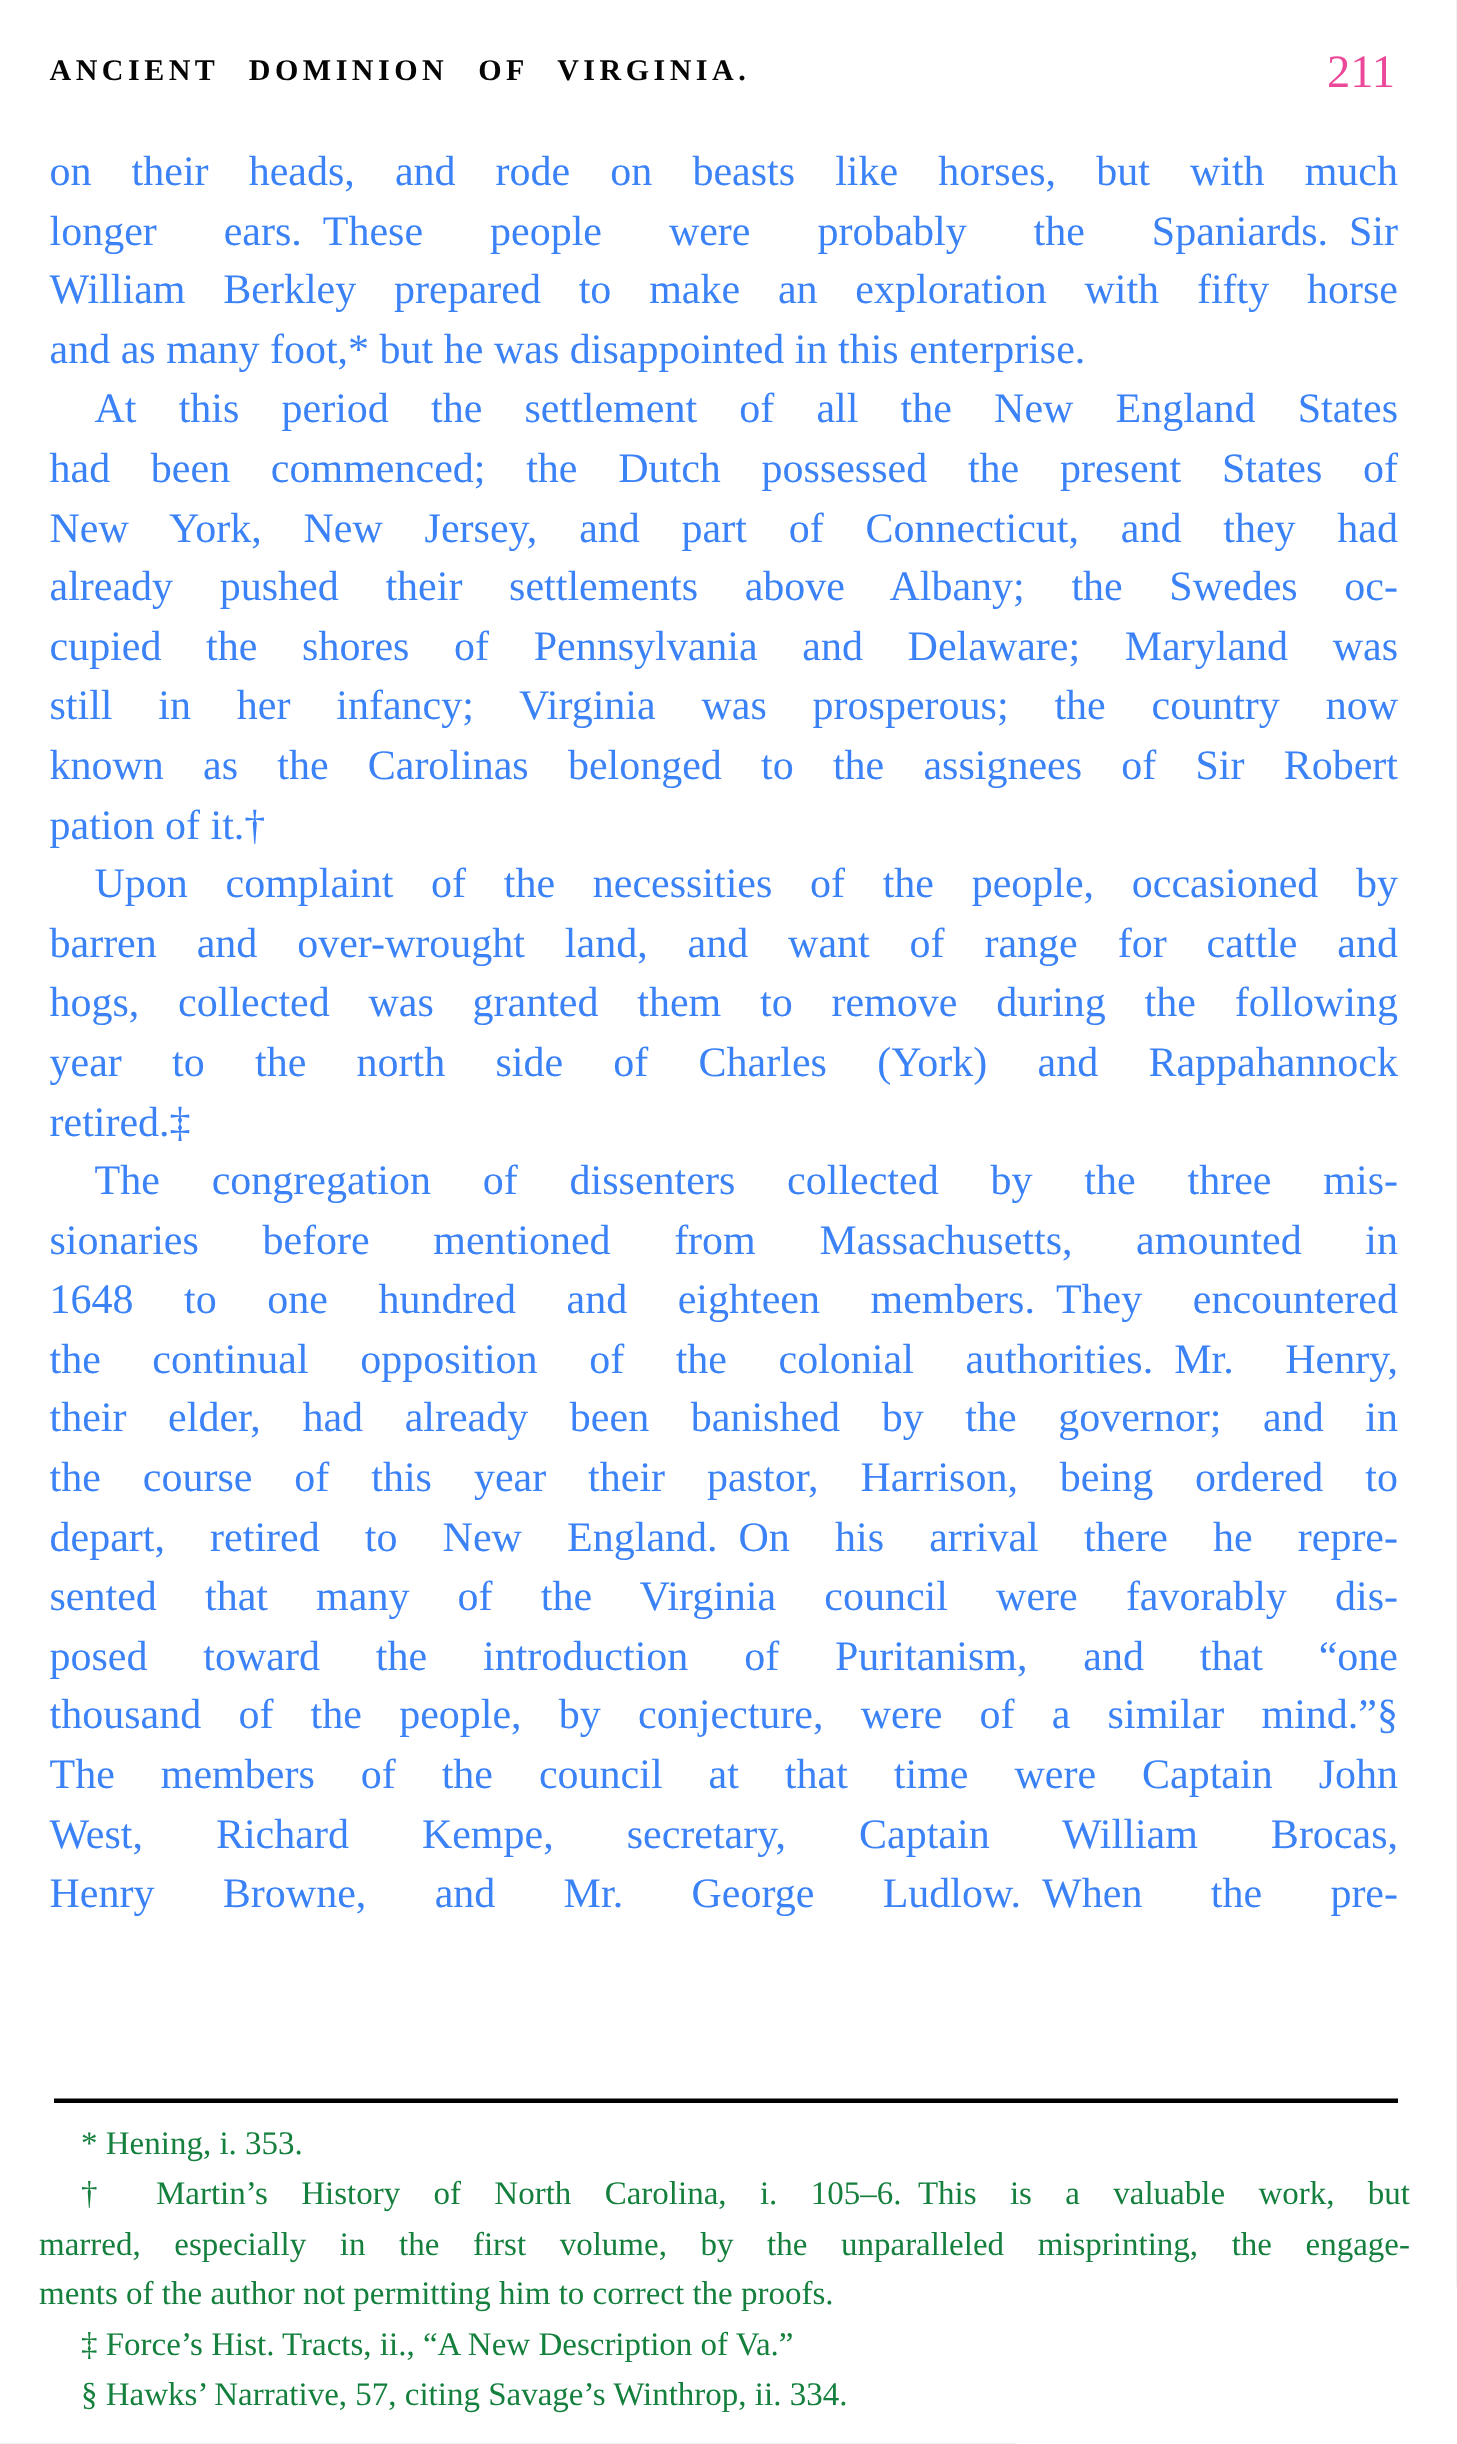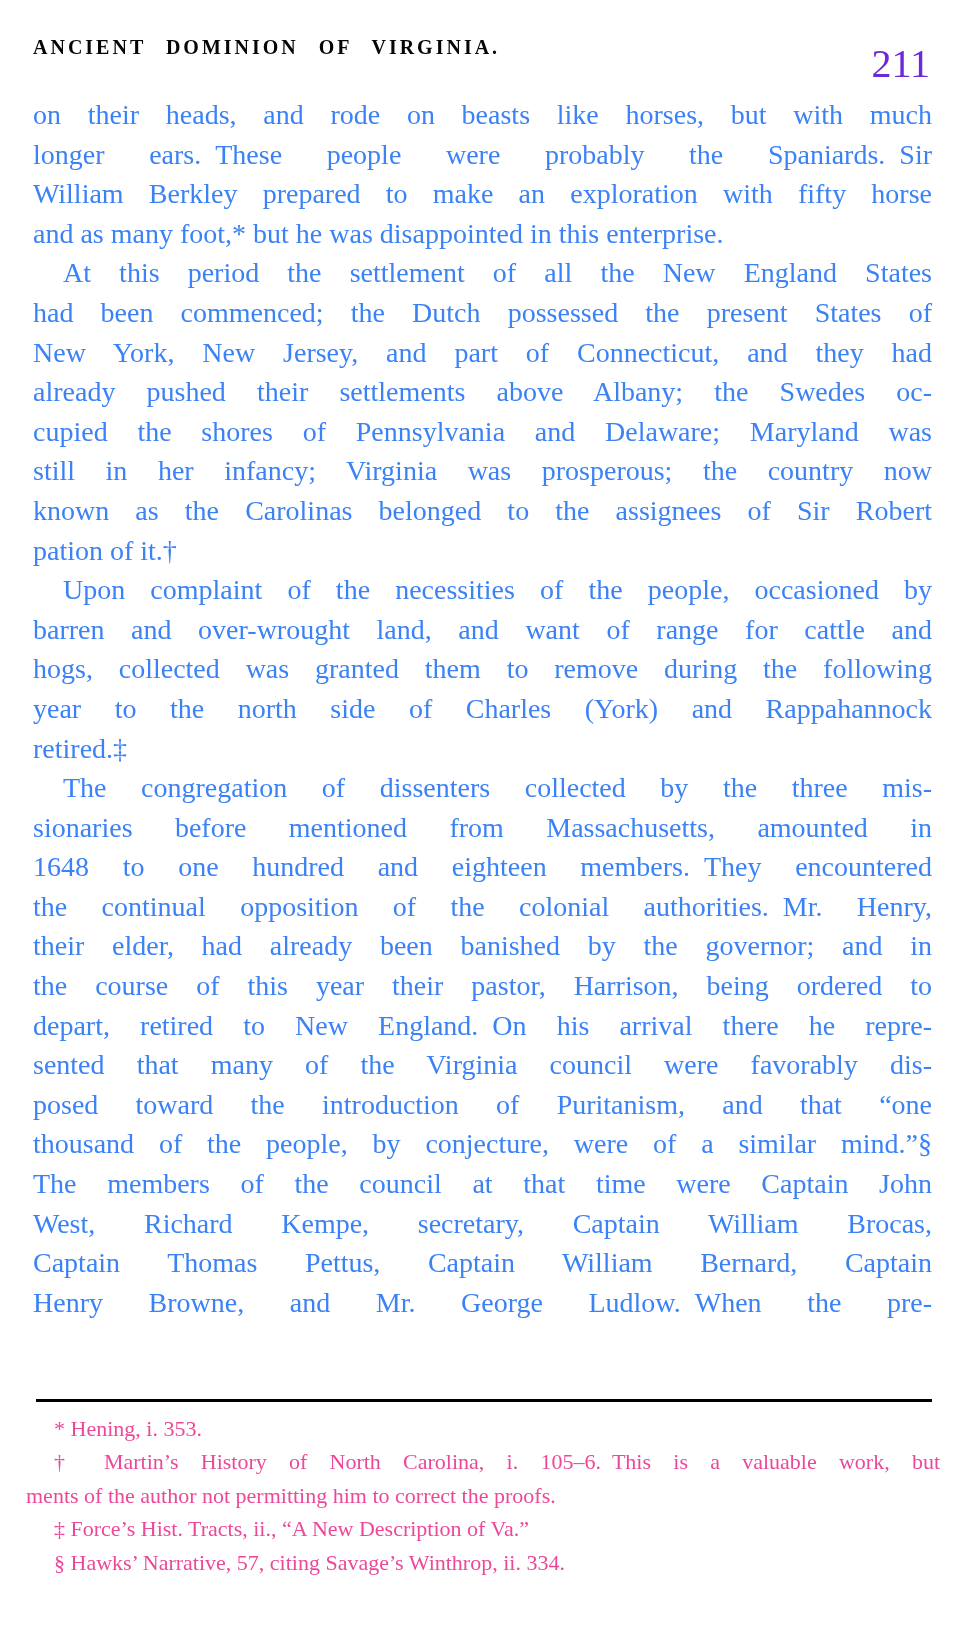--- a/index.html
+++ b/index.html
@@ -24,25 +24,25 @@
     font-size: 20px;
     font-weight: 700;
     letter-spacing: 3px;
     word-spacing: 12px;
     padding-top: 8px;
     color: #050505;
   }
   .page-number {
     position: absolute;
     right: 2px;
-    top: 16px;
-    font-size: 40px;
+    top: 4px;
+    font-size: 31px;
     line-height: 1;
     font-weight: 400;
-    color: #6d28d9;
+    color: #ec4899;
   }
   .body-text {
     position: absolute;
     top: 95px;
     left: 33px;
     width: 899px;
   }
   .ln {
     font-size: 28px;
     line-height: 39.6px;
@@ -63,21 +63,21 @@
   .footnotes {
     position: absolute;
     top: 1412px;
     left: 26px;
     width: 914px;
   }
   .fn {
     font-size: 22px;
     line-height: 33.4px;
     white-space: pre-wrap;
-    color: #ec4899;
+    color: #15803d;
   }
   .fn.i { text-indent: 28px; }
 </style>
 </head>
 <body>
 
 <div class="page">
 
   <div class="header">
     <div class="running-title">ANCIENT DOMINION OF VIRGINIA.</div>
@@ -107,27 +107,27 @@
     <div class="ln j">1648 to one hundred and eighteen members. They encountered</div>
     <div class="ln j">the continual opposition of the colonial authorities. Mr. Henry,</div>
     <div class="ln j">their elder, had already been banished by the governor; and in</div>
     <div class="ln j">the course of this year their pastor, Harrison, being ordered to</div>
     <div class="ln j">depart, retired to New England. On his arrival there he repre-</div>
     <div class="ln j">sented that many of the Virginia council were favorably dis-</div>
     <div class="ln j">posed toward the introduction of Puritanism, and that “one</div>
     <div class="ln j">thousand of the people, by conjecture, were of a similar mind.”§</div>
     <div class="ln j">The members of the council at that time were Captain John</div>
     <div class="ln j">West, Richard Kempe, secretary, Captain William Brocas,</div>
-    <div class="ln j">Captain Thomas Pettus, Captain William Bernard, Captain</div>
     <div class="ln j">Henry Browne, and Mr. George Ludlow. When the pre-</div>
   </div>
 
   <div class="rule"></div>
 
   <div class="footnotes">
     <div class="fn e i">* Hening, i. 353.</div>
     <div class="fn j i">† Martin’s History of North Carolina, i. 105–6. This is a valuable work, but</div>
+    <div class="fn j">marred, especially in the first volume, by the unparalleled misprinting, the engage-</div>
     <div class="fn e">ments of the author not permitting him to correct the proofs.</div>
     <div class="fn e i">‡ Force’s Hist. Tracts, ii., “A New Description of Va.”</div>
     <div class="fn e i">§ Hawks’ Narrative, 57, citing Savage’s Winthrop, ii. 334.</div>
   </div>
 
 </div>
 
 </body></html>

